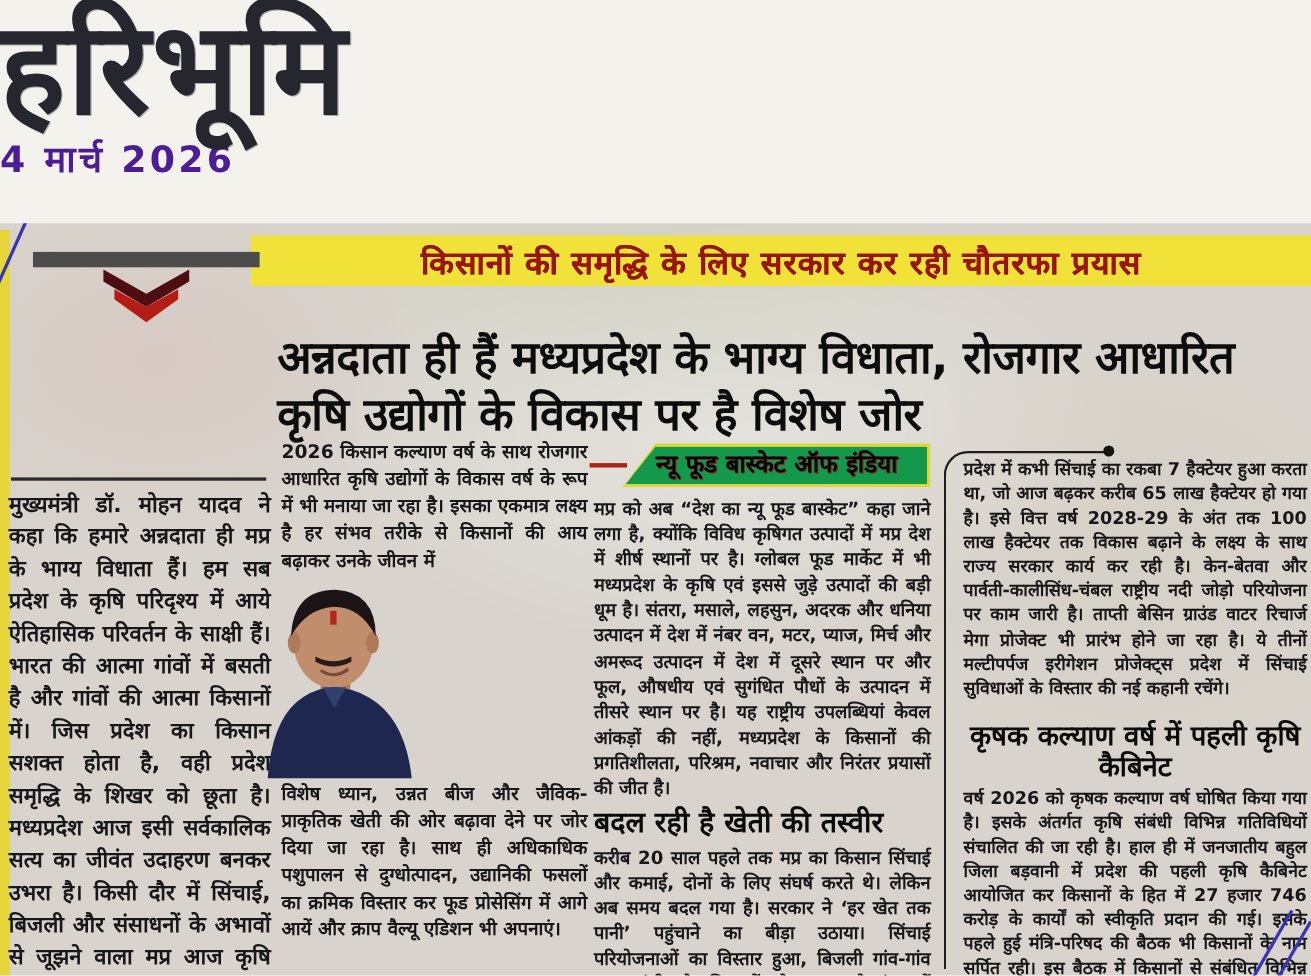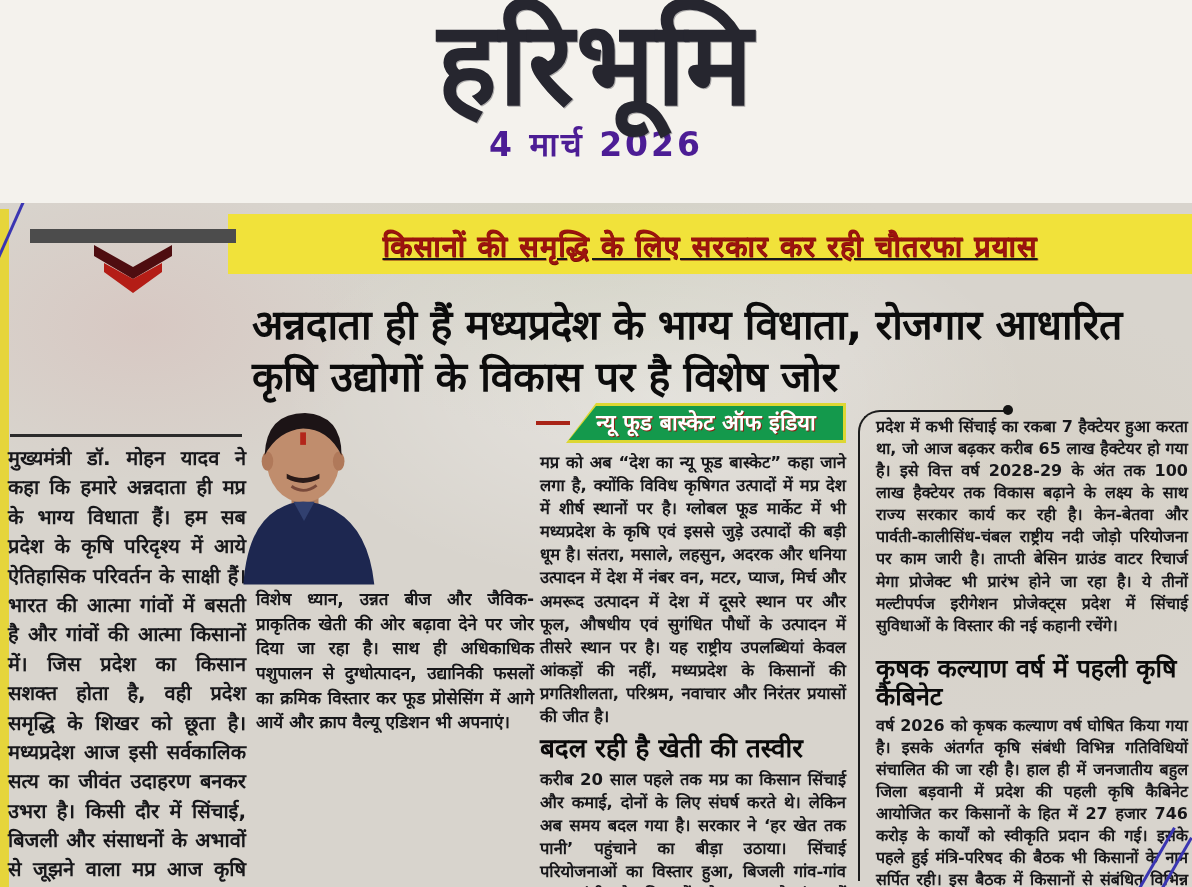--- a/index.html
+++ b/index.html
@@ -4,42 +4,42 @@
 <style>
   * { margin:0; padding:0; box-sizing:border-box; }
   html,body { background:#ffffff; }
   .page {
     position:relative; width:1192px; height:887px; overflow:hidden;
     background:#f4f2ed;
     font-family:"DejaVu Sans","Liberation Sans",sans-serif;
     color:#17171a;
   }
   
-  .masthead { position:absolute; top:0; left:0; width:1192px; height:200px; text-align:center; }
+  .masthead { position:absolute; top:0; left:0; width:1192px; height:200px; text-align:left; }
   .masthead-title {
     margin-top:2px; font-size:112px; font-weight:bold; line-height:1.1;
     color:#26262f; letter-spacing:2px; transform:scaleY(1.04);
     text-shadow:1px 1px 0 rgba(38,38,47,.35);
   }
   .masthead-date { margin-top:-4px; font-size:33px; font-weight:bold; color:#4c1d95; letter-spacing:3px; }
   
   .clipping {
     position:absolute; top:203px; left:0; width:1192px; height:684px; overflow:hidden;
     background:
       radial-gradient(ellipse 340px 220px at 12% 18%, rgba(213,158,158,.22), transparent 70%),
       radial-gradient(ellipse 420px 260px at 50% 8%,  rgba(196,205,176,.25), transparent 70%),
       radial-gradient(ellipse 380px 300px at 86% 45%, rgba(208,197,172,.22), transparent 70%),
       radial-gradient(ellipse 500px 260px at 55% 28%, rgba(255,255,255,.35), transparent 75%),
       #d8d4cd;
   }
   .left-strip { position:absolute; left:0; top:6px; width:9px; height:678px; background:#e6d53b; }
   
   .yellow-band {
-    position:absolute; left:228px; top:11px; width:964px; height:60px;
-    background:#f1e23a; display:flex; align-items:center; justify-content:center;text-decoration:underline;
+    position:absolute; left:228px; top:11px; width:964px; height:46px;
+    background:#f1e23a; display:flex; align-items:center; justify-content:center;
   }
   .yellow-band span {
     font-size:29px; font-weight:bold; color:#9c140e; letter-spacing:1px;
     text-shadow:.5px .5px 0 #7a0f0a;
   }
   
   .black-bar { position:absolute; left:30px; top:26px; width:206px; height:14px; background:#4c4c4c; }
   .chevron { position:absolute; left:92px; top:42px; width:82px; height:48px; }
   .kicker {
     position:absolute; left:6px; top:88px; width:236px;
@@ -69,31 +69,31 @@
   .red-dash { position:absolute; left:-4px; top:20px; width:34px; height:4px; background:#a92417; }
   .banner-outer {
     position:absolute; left:26px; top:2px; width:280px; height:40px;
     background:#ddd733; clip-path:polygon(30px 0, 100% 0, 100% 100%, 0 100%); padding:3px;
   }
   .banner-inner {
     width:100%; height:100%; background:#14994c;
     clip-path:polygon(27px 0, 100% 0, 100% 100%, 0 100%);
     display:flex; align-items:center; justify-content:center;
   }
-  .banner-inner span { font-size:22px; font-weight:bold; color:#ffffff; text-shadow:1px 1px 0 #8f1d10; }
+  .banner-inner span { font-size:22px; font-weight:bold; color:#000000; text-shadow:1px 1px 0 #8f1d10; }
   .subhead { font-size:26px; font-weight:bold; color:#0a0a0a; margin:6px 0 4px 0; line-height:1.15; }
   
   .bracket {
     position:absolute; left:858px; top:207px; width:150px; height:471px;
     border-left:2.5px solid #1d1d1d; border-top:2.5px solid #1d1d1d; border-top-left-radius:22px;
   }
   .bracket .dot { position:absolute; right:-5px; top:-7px; width:10px; height:10px; border-radius:50%; background:#141414; }
   .col4 { position:absolute; left:876px; top:213px; width:312px; font-size:16px; font-weight:bold; line-height:1.38; }
   .rc-head { font-size:25px; font-weight:bold; color:#0a0a0a; line-height:1.12; margin-bottom:4px; }
-  .rc-head.second { margin-top:18px; }
+  .rc-head.second { margin-top:18px;text-align:center; }
   .col4 p { margin-bottom:2px; }
   
   .pen { position:absolute; background:#3a35b2; }
   .pen-topleft { left:8px; top:-14px; width:3px; height:88px; transform:rotate(24deg); }
   .pen-br1 { left:1148px; top:618px; width:3px; height:100px; transform:rotate(30deg); }
   .pen-br2 { left:1165px; top:628px; width:3px; height:100px; transform:rotate(30deg); }
 </style>
 </head>
 <body>
 
@@ -124,20 +124,21 @@
 
     <div class="rule"></div>
 
     <h1 class="headline">अन्नदाता ही हैं मध्यप्रदेश के भाग्य विधाता, रोजगार आधारित कृषि उद्योगों के विकास पर है विशेष जोर</h1>
 
     <div class="col col1">
       <p>मुख्यमंत्री डॉ. मोहन यादव ने कहा कि हमारे अन्नदाता ही मप्र के भाग्य विधाता हैं। हम सब प्रदेश के कृषि परिदृश्य में आये ऐतिहासिक परिवर्तन के साक्षी हैं। भारत की आत्मा गांवों में बसती है और गांवों की आत्मा किसानों में। जिस प्रदेश का किसान सशक्त होता है, वही प्रदेश समृद्धि के शिखर को छूता है। मध्यप्रदेश आज इसी सर्वकालिक सत्य का जीवंत उदाहरण बनकर उभरा है। किसी दौर में सिंचाई, बिजली और संसाधनों के अभावों से जूझने वाला मप्र आज कृषि क्षेत्र में देश के अग्रणी राज्यों की पंक्ति में खड़ा है। इस परिवर्तन के मूल केंद्र में राज्य सरकार किसानों का संबल बनी है। मुख्यमंत्री डॉ. यादव ने बताया कि वर्ष</p>
     </div>
 
     <div class="col col2">
+      <p>2026 किसान कल्याण वर्ष के साथ रोजगार आधारित कृषि उद्योगों के विकास वर्ष के रूप में भी मनाया जा रहा है। इसका एकमात्र लक्ष्य है हर संभव तरीके से किसानों की आय बढ़ाकर उनके जीवन में</p>
       <div class="photo-row">
         <div class="photo">
           <svg viewBox="0 0 160 190" xmlns="http://www.w3.org/2000/svg">
             <rect x="66" y="86" width="28" height="26" fill="#ad7b5c"></rect>
             <ellipse cx="78" cy="60" rx="38" ry="45" fill="#c08d6d"></ellipse>
             <ellipse cx="41" cy="62" rx="6" ry="10" fill="#b0795a"></ellipse>
             <ellipse cx="115" cy="62" rx="6" ry="10" fill="#b0795a"></ellipse>
             <path d="M38 56 Q40 12 80 12 Q118 14 118 56 Q104 28 78 28 Q52 30 38 56 Z" fill="#1c1416"></path>
             <rect x="75" y="32" width="6" height="13" fill="#b3261a"></rect>
             <path d="M61 75 Q78 84 95 75 L95 80 Q78 89 61 80 Z" fill="#2a1a18"></path>

